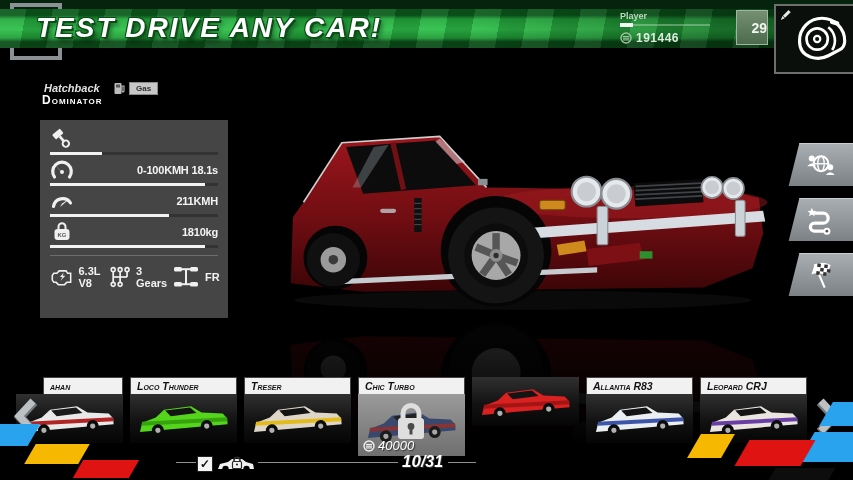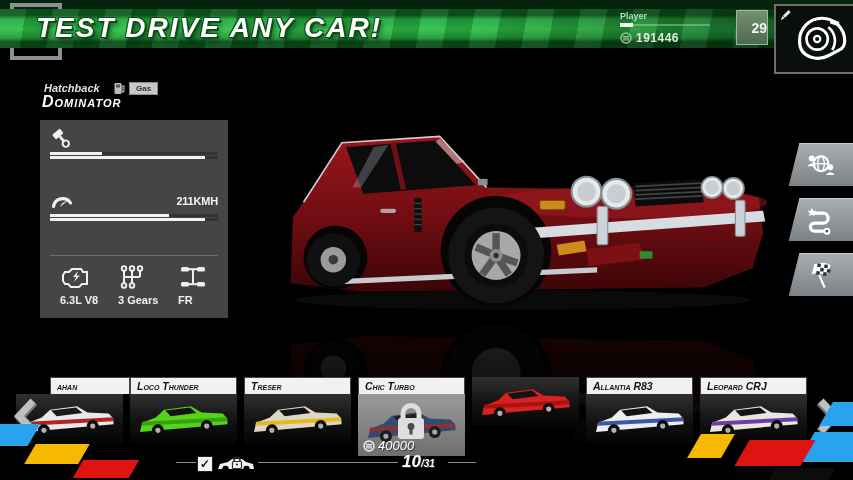--- a/index.html
+++ b/index.html
@@ -30,35 +30,35 @@
     background:linear-gradient(#74906f,#4d6a50);border:1px solid #9db79e;color:#eef6ee;font-size:14px;font-weight:bold;}
   #helmet-box{left:774px;top:4px;width:77px;height:66px;z-index:3;background:#0b0f0b;border:2px solid #6e6e6e;}
   #pencil-icon{position:absolute;left:2px;top:2px;}
   #helmet-box svg.helmet{position:absolute;right:2px;bottom:2px;}
 
   
   #veh-category{left:44px;top:82px;color:#e2e2e2;font-size:11px;font-style:italic;font-weight:bold;z-index:3;}
   #fuel-icon{left:113px;top:81px;z-index:3;}
   #fuel-badge{left:129px;top:82px;z-index:3;background:#c7c7c7;border:1px solid #8b8b8b;border-radius:0;
     color:#2f2f2f;font-size:8px;font-weight:bold;padding:1px 6px;}
-  #veh-name{left:42px;top:93px;z-index:3;color:#fff;font-size:16px;font-weight:bold;font-style:italic;
+  #veh-name{left:42px;top:93px;z-index:3;color:#fff;font-size:12px;font-weight:bold;
     font-variant:small-caps;letter-spacing:1px;text-shadow:1px 2px 2px rgba(0,0,0,.8);}
 
   
   #stats-panel{left:40px;top:120px;width:188px;height:198px;background:rgba(138,138,138,0.5);z-index:3;
     box-sizing:border-box;padding:5px 10px 0 10px;}
   .stat-row{height:31px;position:relative;}
   .stat-top{display:flex;align-items:center;height:27px;}
   .stat-icon{width:30px;display:flex;align-items:center;}
   .stat-value{flex:1;text-align:right;color:#f4f4f4;font-size:11px;font-weight:bold;letter-spacing:-.2px;}
   .stat-bar{position:relative;height:3px;background:rgba(45,45,45,0.75);}
   .stat-bar-fill{position:absolute;left:0;top:0;height:3px;background:#f2f2f2;}
   #specs-divider{margin-top:6px;height:1px;background:rgba(255,255,255,0.22);}
   #specs-row{display:flex;justify-content:space-around;margin-top:8px;}
-  .spec-item{display:flex;flex-direction:column;align-items:flex-start;gap:4px;}
+  .spec-item{display:flex;flex-direction:row;align-items:center;gap:4px;}
   .spec-label{color:#f2f2f2;font-size:11px;font-weight:bold;}
 
   
   #car-stage{left:278px;top:130px;width:500px;height:185px;z-index:1;}
   #car-reflection{left:278px;top:313px;width:500px;height:130px;z-index:1;overflow:hidden;}
   #car-reflection svg{transform:scaleY(-1);opacity:.32;}
   #car-reflection::after{content:"";position:absolute;inset:0;
     background:linear-gradient(180deg,rgba(0,0,0,.25) 0%,rgba(0,0,0,.85) 70%,#000 100%);}
 
   
@@ -85,21 +85,21 @@
   .decor{z-index:7;transform:skewX(-30deg);}
   
   #footer-bar{left:0;top:448px;width:853px;height:32px;background:#000;z-index:5;}
   .footer-line{top:462px;height:1px;background:#8f8f8f;z-index:8;}
   #show-locked{left:197px;top:455px;z-index:8;display:flex;align-items:center;gap:3px;cursor:pointer;}
   #checkbox{width:14px;height:14px;background:#f4f4f4;border:1px solid #222;display:flex;align-items:center;justify-content:center;
     color:#111;font-size:12px;font-weight:bold;line-height:1;}
   #counter{left:402px;top:452px;z-index:8;color:#fff;font-style:italic;font-weight:bold;display:flex;align-items:baseline;
     text-shadow:1px 1px 0 #333;}
   #counter-big{font-size:17px;}
-  #counter-small{font-size:10px;}
+  #counter-small{font-size:16px;}
 </style>
 </head>
 <body>
 
 <div id="scene">
 
   <div class="abs" id="top-strip"></div>
   <div class="abs" id="banner-bracket"></div>
   <div class="abs" id="banner"></div>
   <div class="abs" id="banner-title">TEST DRIVE ANY CAR!</div>
@@ -160,20 +160,30 @@
           </g>
             </svg>
           </span>
       </div>
       <div class="stat-bar">
           <div class="stat-bar-fill" style="width: 31%;"></div>
         </div>
     </div>
 
     <div class="stat-row">
+      <div class="stat-top">
+        <span class="stat-icon">
+            <svg width="24" height="24" viewBox="0 0 24 24">
+          <path d="M4.5,19 A9.3,9.3 0 1 1 19.5,19" fill="none" stroke="#f0f0f0" stroke-width="3.2" stroke-linecap="round"></path>
+          <polygon points="12,14.5 4.5,5.5 10,12.5" fill="#f0f0f0"></polygon>
+          <circle cx="12" cy="14" r="2" fill="#f0f0f0"></circle>
+            </svg>
+          </span>
+        <span class="stat-value">0-100KMH 18.1s</span>
+      </div>
       <div class="stat-bar">
           <div class="stat-bar-fill" style="width: 92%;"></div>
         </div>
     </div>
 
     <div class="stat-row">
       <div class="stat-top">
         <span class="stat-icon">
             <svg width="24" height="24" viewBox="0 0 24 24">
           <path d="M3.5,17.5 A9.3,9.3 0 0 1 20.5,14" fill="none" stroke="#f0f0f0" stroke-width="3.2" stroke-linecap="round"></path>
@@ -181,20 +191,30 @@
             </svg>
           </span>
         <span class="stat-value">211KMH</span>
       </div>
       <div class="stat-bar">
           <div class="stat-bar-fill" style="width: 71%;"></div>
         </div>
     </div>
 
     <div class="stat-row">
+      <div class="stat-top">
+        <span class="stat-icon">
+            <svg width="24" height="24" viewBox="0 0 24 24">
+          <path d="M8.5,9 V6.8 a3.5,3.5 0 0 1 7,0 V9" fill="none" stroke="#f0f0f0" stroke-width="2"></path>
+          <rect x="4.5" y="9" width="15" height="11" rx="3" fill="#f0f0f0"></rect>
+          <text x="12" y="17" font-size="6" font-weight="bold" fill="#5a5a5a" text-anchor="middle" font-family="Liberation Sans,sans-serif">KG</text>
+            </svg>
+          </span>
+        <span class="stat-value">1810kg</span>
+      </div>
       <div class="stat-bar">
           <div class="stat-bar-fill" style="width: 92%;"></div>
         </div>
     </div>
 
     <div id="specs-divider"></div>
     <div id="specs-row">
       <div class="spec-item">
         <svg width="32" height="26" viewBox="0 0 32 26">
           <path d="M5,8 h4 l3,-3 h9 l2,3 h4 v12 h-5 l-3,3 h-8 l-3,-3 h-3 l-2,-3 v-6 z" fill="none" stroke="#f0f0f0" stroke-width="2"></path>
@@ -361,21 +381,21 @@
         <rect x="12.2" y="6.8" width="2.6" height="2.6" transform="rotate(8 13.5 8)"></rect>
         <rect x="17.2" y="7.6" width="2.6" height="2.6" transform="rotate(8 18.5 8.9)"></rect>
         <rect x="9.2" y="9.2" width="2.6" height="2.6" transform="rotate(8 10.5 10.5)"></rect>
         <rect x="14.4" y="10" width="2.6" height="2.6" transform="rotate(8 15.7 11.3)"></rect>
       </g>
     </svg>
       </div>
   </div>
 
   <div class="abs card" style="left:16px">
-    <div class="card-label" style="margin-left:34px;width:80px">ahan</div>
+    <div class="card-label" style="margin-left:27px;width:80px">ahan</div>
     <div class="card-body">
       <svg width="96" height="36" viewBox="0 0 96 36">
           <g transform="rotate(-5 48 18)">
         <polygon points="3,27 6,18 20,14 29,7 56,6 66,13 87,16 91,21 91,27" fill="#e9e9e9"></polygon>
         <polygon points="30,8 55,7 61,13 35,14" fill="#1a1a1a"></polygon>
         <polygon points="6,17 91,20 91,24 5,21" fill="#b02424"></polygon>
         <circle cx="21" cy="27" r="6" fill="#0b0b0b"></circle>
             <circle cx="21" cy="27" r="2.6" fill="#b0b0b0"></circle>
         <circle cx="70" cy="27" r="6" fill="#0b0b0b"></circle>
             <circle cx="70" cy="27" r="2.6" fill="#b0b0b0"></circle>

